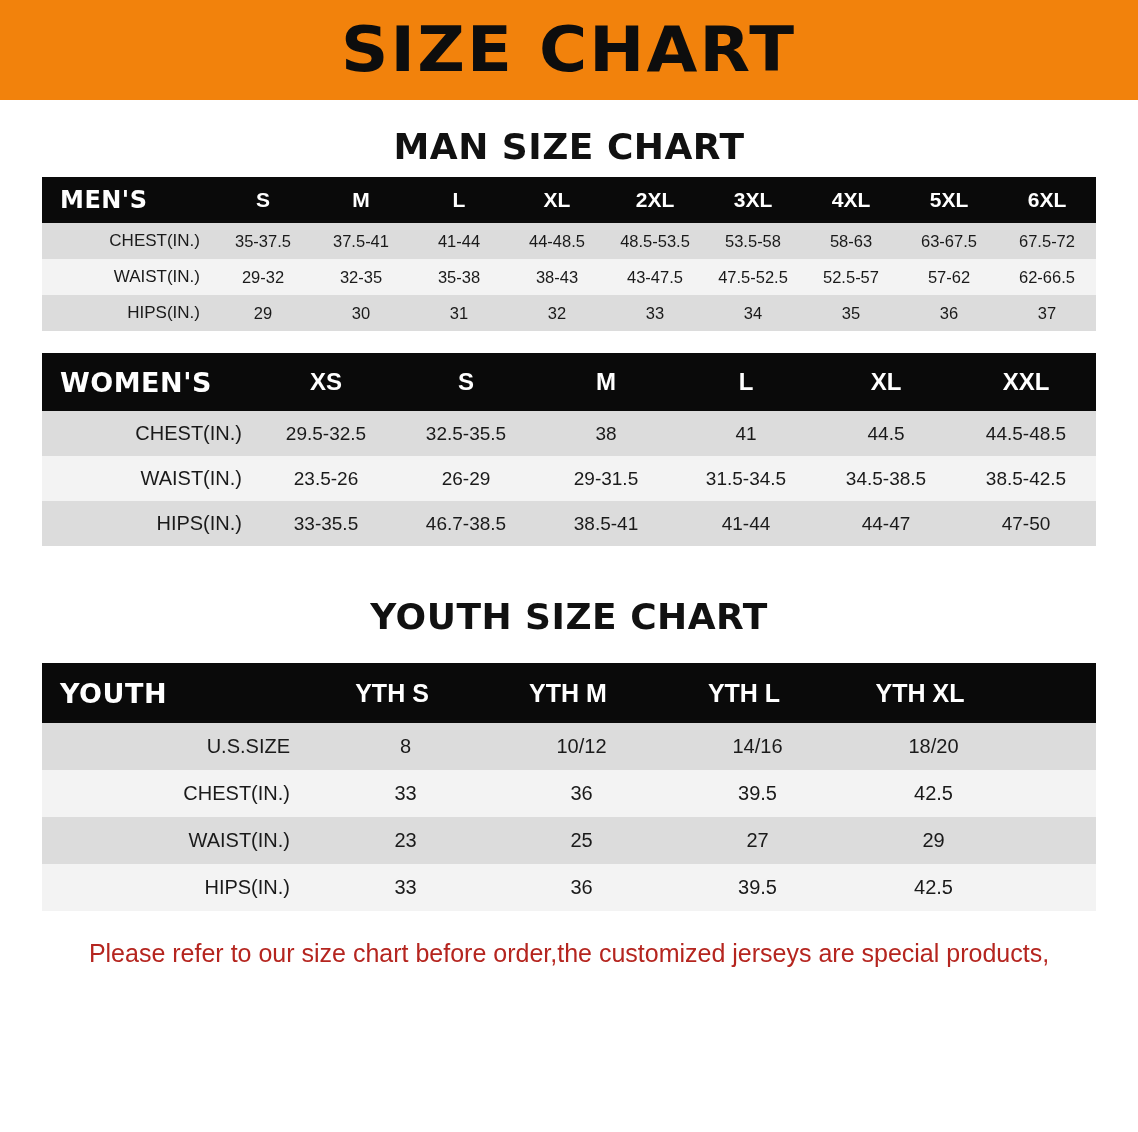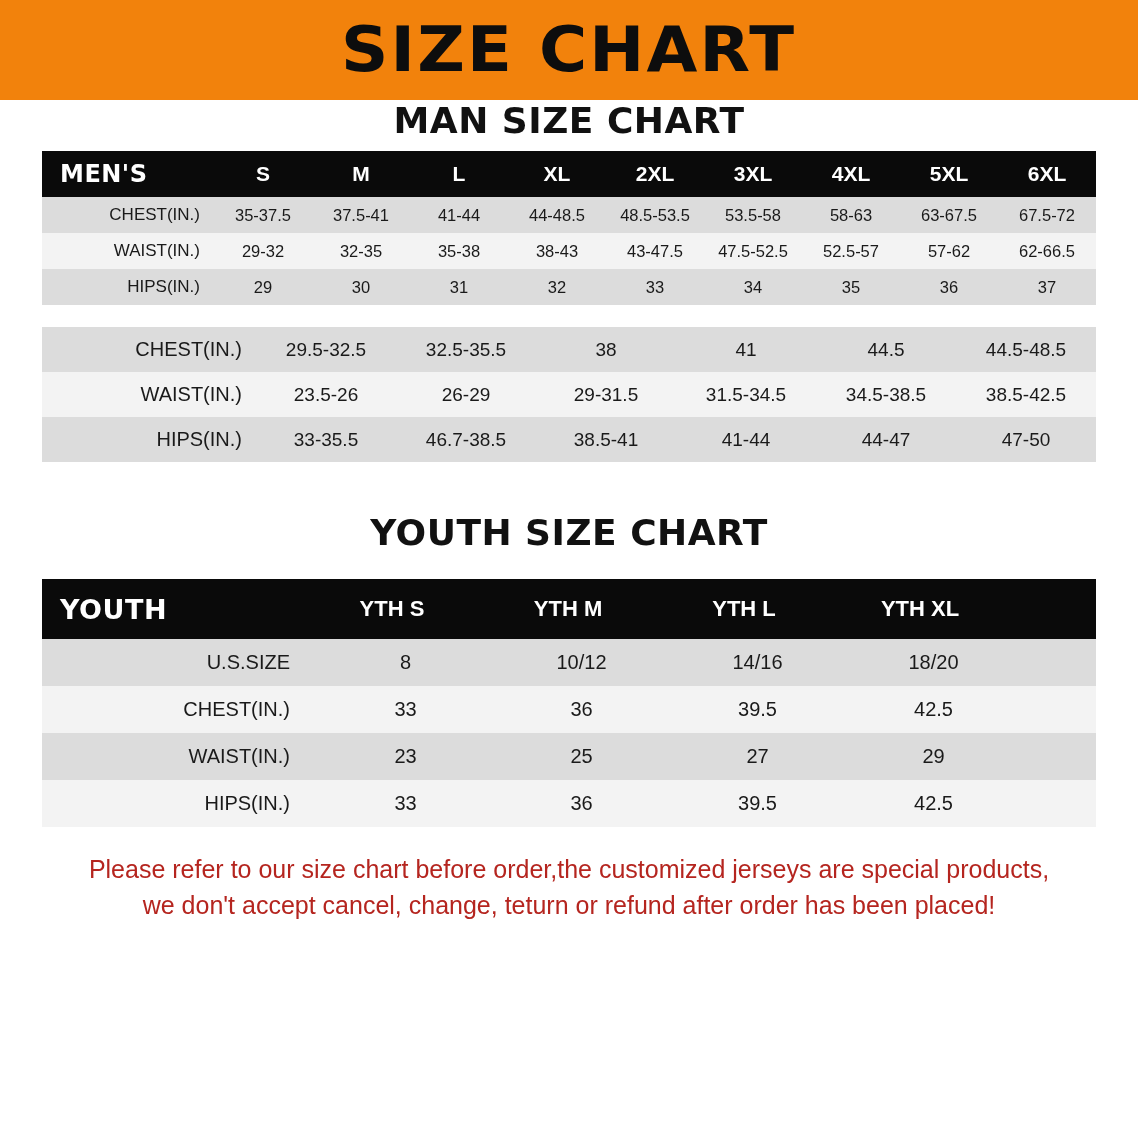--- a/index.html
+++ b/index.html
@@ -43,21 +43,21 @@
 
   
   .section-title {
     text-align: center;
     font-family: "DejaVu Sans", sans-serif;
     font-weight: bold;
     font-size: 36px;
     letter-spacing: 0.5px;
     color: #111111;
   }
-  .man-title { }
+  .man-title { margin-top: 26px; }
   .women-title { margin-top: 36px; }
   .youth-title { margin-top: 50px; }
 
   
   .tbl-wrap {
     margin: 0 42px;
   }
   table.size {
     width: 1054px;
     border-collapse: collapse;
@@ -94,21 +94,21 @@
   #men-table tr.data td { height: 34px; font-size: 16.5px; }
   #men-table tr.data td.rowlabel { font-size: 17px; }
 
   
   #women-table tr.head td { height: 56px; font-size: 24px; }
   #women-table tr.head td.rowlabel { font-size: 27px; }
   #women-table tr.data td { height: 43px; font-size: 19px; }
   #women-table tr.data td.rowlabel { font-size: 20px; }
 
   
-  #youth-table tr.head td { height: 58px; font-size: 22px; }
+  #youth-table tr.head td { height: 58px; font-size: 25px; }
   #youth-table tr.head td.rowlabel { font-size: 27px; }
   #youth-table tr.data td { height: 45px; font-size: 20px; padding-left: 28px; }
   #youth-table tr.data td.rowlabel { font-size: 20px; }
 
   .men-wrap { margin-top: 10px; }
   .women-wrap { margin-top: 22px; }
   .youth-wrap { margin-top: 26px; }
 
   
   .note {
@@ -205,20 +205,29 @@
       <colgroup>
         <col style="width:214px">
         <col style="width:140px">
           <col style="width:140px">
           <col style="width:140px">
         <col style="width:140px">
           <col style="width:140px">
           <col style="width:140px">
       </colgroup>
       <tbody>
+        <tr class="head">
+          <td class="rowlabel">WOMEN'S</td>
+          <td>XS</td>
+          <td>S</td>
+          <td>M</td>
+          <td>L</td>
+          <td>XL</td>
+          <td>XXL</td>
+        </tr>
         <tr class="data band-dark">
           <td class="rowlabel">CHEST(IN.)</td>
           <td>29.5-32.5</td>
           <td>32.5-35.5</td>
           <td>38</td>
           <td>41</td>
           <td>44.5</td>
           <td>44.5-48.5</td>
         </tr>
         <tr class="data band-light">
@@ -295,16 +304,15 @@
           <td>39.5</td>
           <td>42.5</td>
           <td></td>
         </tr>
       </tbody>
     </table>
   </div>
 
   <div class="note">
     <div>Please refer to our size chart before order,the customized jerseys are special products,</div>
-    <div>we don't accept cancel, change, teturn or refund after order has been placed!</div>
   </div>
 
 </div>
 
 </body></html>

